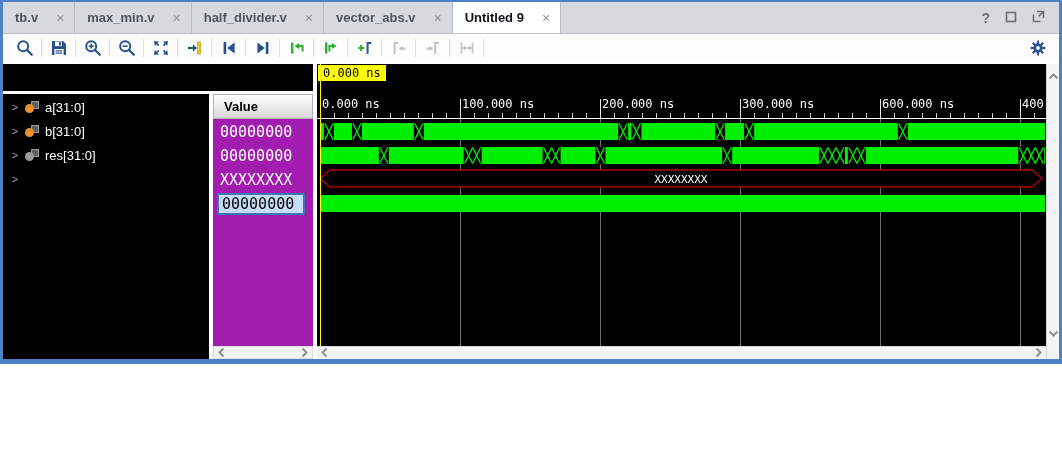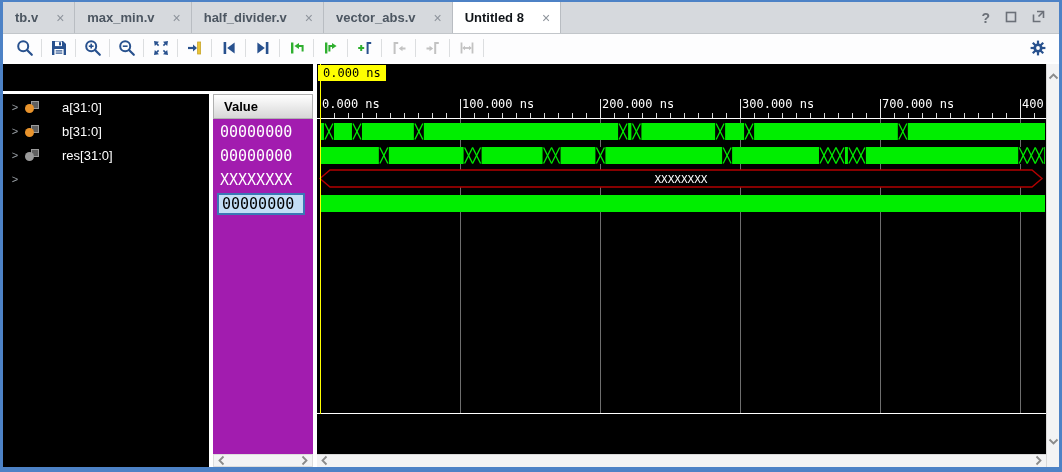--- a/index.html
+++ b/index.html
@@ -1,18 +1,18 @@
 <!DOCTYPE html>
 <html><head>
 <meta charset="utf-8">
 <style>
   html,body{margin:0;padding:0;background:#fff;}
   body{width:1062px;height:472px;overflow:hidden;font-family:"Liberation Sans",sans-serif;}
   *{box-sizing:border-box;}
-  .window{width:1062px;height:472px;border:3px solid #4d82c6;border-top-width:2px;border-bottom-width:5px;
+  .window{width:1062px;height:364px;border:3px solid #4d82c6;border-top-width:2px;border-bottom-width:5px;
           background:#fff;display:flex;flex-direction:column;}
   
   .tabbar{height:32px;background:#d6d9dd;display:flex;align-items:stretch;border-bottom:1px solid #c2c6ca;flex:none;}
   .tablist{display:flex;align-items:stretch;}
   .tab{display:flex;align-items:center;padding:0 10px 0 12px;border-right:1px solid #b9bdc2;
        color:#4c5661;font-size:13px;font-weight:700;cursor:default;white-space:nowrap;}
   .tab.active{background:#fff;color:#101418;}
   .tab-close{margin-left:18px;color:#8d939b;font-size:14px;font-weight:400;}
   .tabbar-right{margin-left:auto;display:flex;align-items:center;gap:15px;padding-right:14px;color:#6b7078;}
   .winglyph{font-size:14px;font-weight:700;color:#6b7078;}
@@ -28,21 +28,21 @@
   .left-strip{height:27px;background:#000;margin-bottom:3px;flex:none;}
   .left-body{flex:1;display:flex;min-height:0;}
   .col-name{width:206px;flex:none;display:flex;flex-direction:column;background:#000;}
   .col-gap{width:4px;background:#fff;flex:none;}
   .col-value{flex:1;display:flex;flex-direction:column;background:#a21caf;min-width:0;}
   .col-header{height:25px;flex:none;background:linear-gradient(#ffffff,#d7d7d7);border:1px solid #b0b0b0;
               color:#000;font-weight:700;font-size:13px;display:flex;align-items:center;padding-left:10px;}
   .rows{flex:1;padding-top:1px;}
   .srow{height:24px;display:flex;align-items:center;color:#fff;font-size:13px;padding-left:5px;}
   .chev{color:#9aa0a6;width:14px;font-size:11px;text-align:center;flex:none;}
-  .nwrap{display:flex;align-items:center;gap:23px;padding:2px 7px 2px 3px;}
+  .nwrap{display:flex;align-items:center;gap:6px;padding:2px 7px 2px 3px;}
   .nwrap.selected{background:#b9d7f2;color:#000;}
   .sig-icon{position:relative;width:14px;height:12px;flex:none;}
   .sig-icon .sq{position:absolute;right:0;top:0;width:8px;height:8px;background:#5f5f5f;border:1px solid #9b9b9b;}
   .sig-icon .dot{position:absolute;left:0;bottom:0;width:9px;height:9px;border-radius:50%;}
   .vrow{height:24px;display:flex;align-items:center;padding-left:4px;}
   .vtext{color:#fff;font-family:"DejaVu Sans Mono",monospace;font-size:15px;padding:1px 3px;}
   .vtext.vsel{background:#c3def6;color:#000;border:2px solid #3b78b5;width:88px;padding:0 3px;}
   .hscroll{height:13px;flex:none;background:#f3f3f4;border:1px solid #dddddd;
            display:flex;align-items:center;justify-content:space-between;padding:0 3px;}
   
@@ -80,21 +80,21 @@
         </div>
         <div class="tab">
           <span class="tab-label">half_divider.v</span>
           <span class="tab-close">×</span>
         </div>
         <div class="tab">
           <span class="tab-label">vector_abs.v</span>
           <span class="tab-close">×</span>
         </div>
         <div class="tab active">
-          <span class="tab-label">Untitled 8</span>
+          <span class="tab-label">Untitled 9</span>
           <span class="tab-close">×</span>
         </div>
       </div>
     <div class="tabbar-right">
       <span class="winglyph">?</span>
       <span id="slot-restore"><svg width="12" height="12" viewBox="0 0 12 12">
             <rect x="1.5" y="1.5" width="9" height="9" fill="none" stroke="#6b7078" stroke-width="1.6"></rect>
           </svg></span>
       <span id="slot-float"><svg width="13" height="13" viewBox="0 0 13 13">
             <path d="M1.5 4.5 v7 h7" fill="none" stroke="#6b7078" stroke-width="1.6"></path>
@@ -332,21 +332,21 @@
         <div class="wbase"></div>
         <div class="cursor-line"></div>
       <div class="rlabel" style="left: 5px;">0.000 ns</div>
           <div class="majtick" style="left: 3px;"></div>
           <div class="rlabel" style="left: 145px;">100.000 ns</div>
           <div class="majtick" style="left: 143px;"></div>
           <div class="rlabel" style="left: 285px;">200.000 ns</div>
           <div class="majtick" style="left: 283px;"></div>
           <div class="rlabel" style="left: 425px;">300.000 ns</div>
           <div class="majtick" style="left: 423px;"></div>
-          <div class="rlabel" style="left: 565px;">700.000 ns</div>
+          <div class="rlabel" style="left: 565px;">600.000 ns</div>
           <div class="majtick" style="left: 563px;"></div>
           <div class="rlabel" style="left: 705px;">400</div>
           <div class="majtick" style="left: 703px;"></div>
           <div class="mintick" style="left: 17px;"></div>
           <div class="mintick" style="left: 31px;"></div>
           <div class="mintick" style="left: 45px;"></div>
           <div class="mintick" style="left: 59px;"></div>
           <div class="mintick" style="left: 73px;"></div>
           <div class="mintick" style="left: 87px;"></div>
           <div class="mintick" style="left: 101px;"></div>

